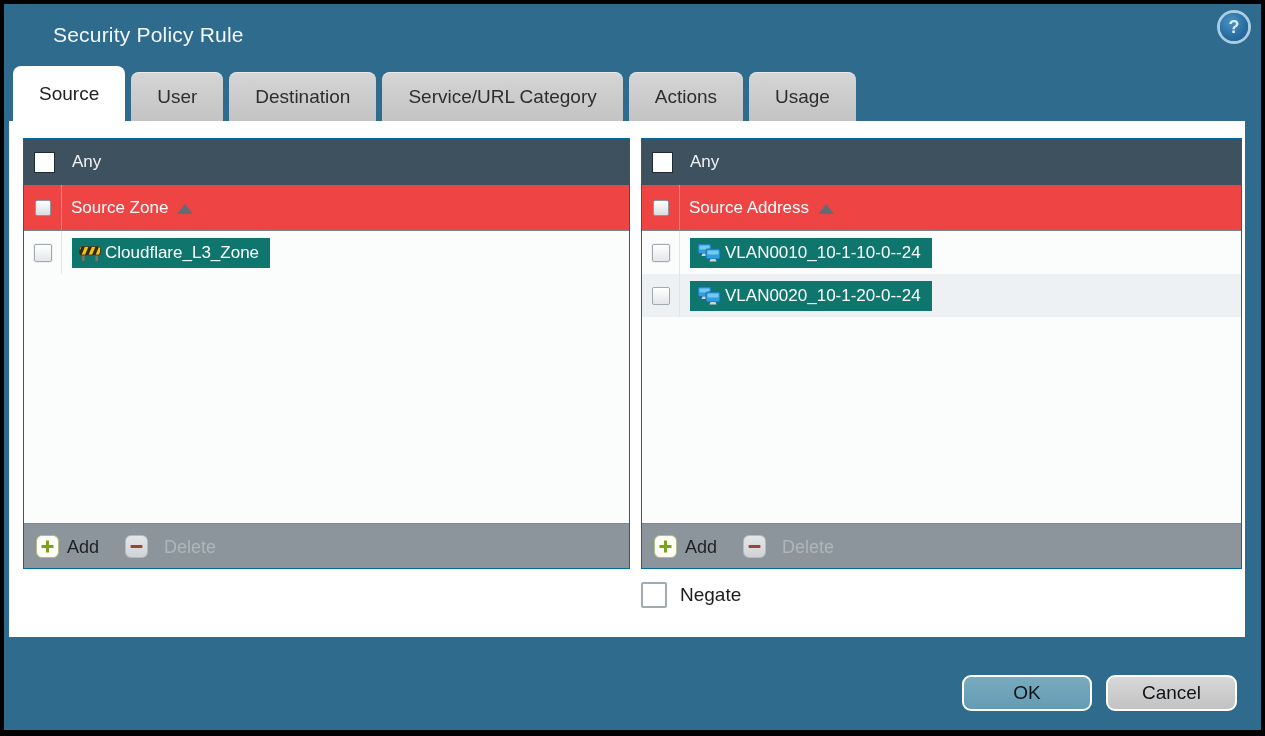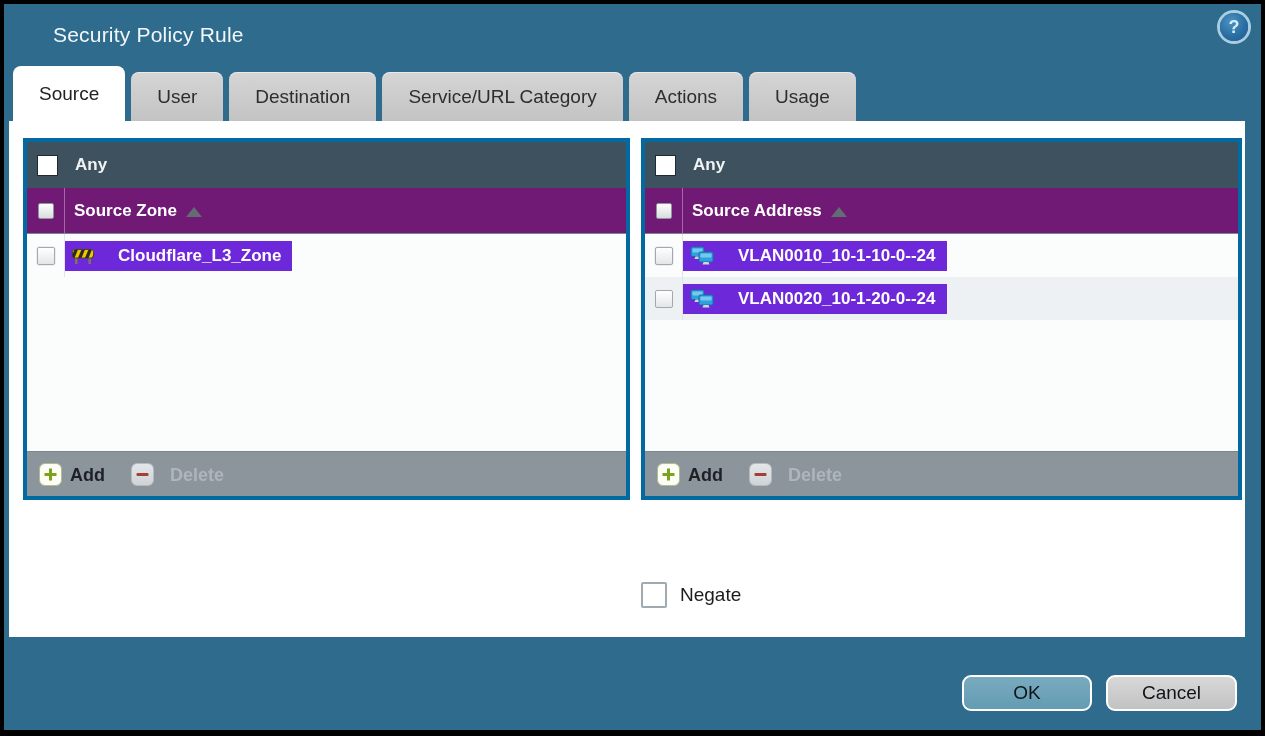--- a/index.html
+++ b/index.html
@@ -44,38 +44,37 @@
   .tab.active {
     height:55px; background:#fff; color:#222;
     box-shadow:none;
   }
   
   .content {
     position:absolute; left:5px; right:16px; top:117px; height:516px;
     background:#fff;
   }
   .panel {
-    position:absolute; top:17px; height:362px;
+    position:absolute; top:17px; height:431px;
     display:flex; flex-direction:column;
-    border:4px solid #0369a1;
-    font-weight:bold;
+    border:1px solid #0369a1;
   }
   .panel.left  { left:14px;  width:607px; }
   .panel.right { left:632px; width:601px; }
   .any-row {
     height:46px; background:#3e515e; display:flex; align-items:center;
     padding-left:10px; flex:0 0 auto;
   }
   .any-cb {
     width:21px; height:21px; background:#fff; border:1px solid #1f2b33;
     cursor:pointer;
   }
   .any-label { color:#f0f3f5; font-size:17px; margin-left:17px; }
   .col-header {
-    height:46px; background:#701a75; display:flex; align-items:center;
+    height:46px; background:#ef4444; display:flex; align-items:center;
     flex:0 0 auto; border-bottom:1px solid #7d868d;
   }
   .cb-col {
     width:38px; flex:0 0 auto; display:flex; justify-content:center; align-items:center;
     align-self:stretch; border-right:1px solid rgba(255,255,255,.35);
   }
   .small-cb {
     width:16px; height:16px; border:1px solid #8f979c; border-radius:2px;
     background:linear-gradient(#ffffff, #d9dcde); cursor:pointer;
   }
@@ -88,23 +87,23 @@
   .panel-body { flex:1 1 auto; background:#fbfcfc; overflow:hidden; }
   .row { height:43px; display:flex; align-items:center; }
   .row.alt { background:#edf1f3; }
   .row .cb-col { border-right:1px solid #e2e5e7; align-self:stretch; }
   .row-cb {
     width:18px; height:18px; border:1px solid #a3aaaf; border-radius:2px;
     background:linear-gradient(#ffffff, #e3e6e8);
     box-shadow:0 0 0 1px #eceeef; cursor:pointer;
   }
   .chip {
-    margin-left:0; height:30px; padding:0 11px 0 7px;
-    background:#6d28d9; color:#fff; font-size:17px;
-    display:inline-flex; align-items:center; gap:24px; cursor:pointer;
+    margin-left:10px; height:30px; padding:0 11px 0 7px;
+    background:#0f766e; color:#fff; font-size:17px;
+    display:inline-flex; align-items:center; gap:4px; cursor:pointer;
     white-space:nowrap;
   }
   .panel-footer {
     height:45px; background:#8c959c; flex:0 0 auto;
     display:flex; align-items:center; padding-left:12px; gap:26px;
     border-top:1px solid #7d868d;
   }
   .footer-btn { display:flex; align-items:flex-end; gap:8px; cursor:pointer; }
   .footer-btn .txt { font-size:18px; color:#1d2125; }
   .footer-btn.disabled { cursor:default;gap:16px; }

